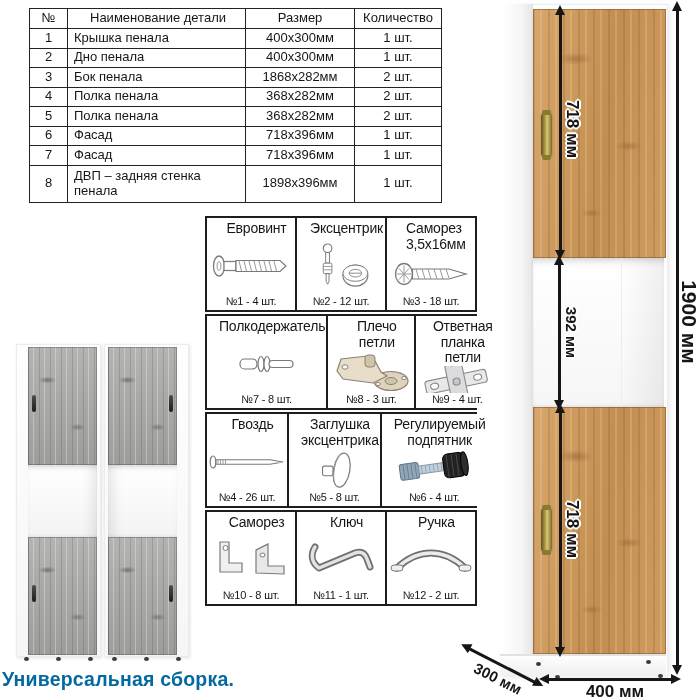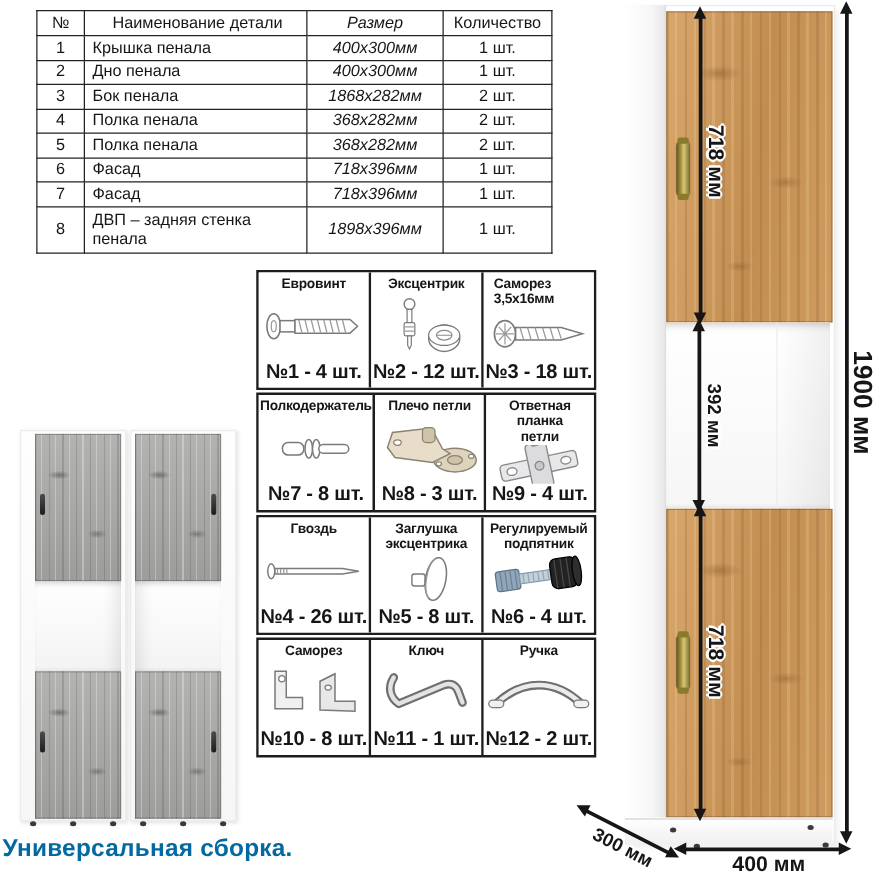--- a/index.html
+++ b/index.html
@@ -15,43 +15,43 @@
     border-collapse:collapse;table-layout:fixed;
     font-size:13px;line-height:1.15;color:#161616;
   }
   #parts-table td,#parts-table th{
     border:1.5px solid #232323;padding:1px 3px;font-weight:normal;
     overflow:hidden;background:#fff;
   }
   #parts-table th{text-align:center;height:17px;}
   .col-num{width:31px;text-align:center;}
   .col-name{width:168px;text-align:left;padding-left:6px !important;}
-  .col-size{width:102px;text-align:center;font-style:italic;}
+  .col-size{width:102px;text-align:center;}
   .col-qty{width:80px;text-align:center;}
   #parts-table tr{height:19.5px;}
   #parts-table tr.tall{height:37px;}
   
   #hardware-grid{position:absolute;left:205px;top:216px;width:272px;}
   .hw-row{
     box-sizing:border-box;height:96px;margin-bottom:2px;background:#fff;
     border:2px solid #1d1d1d;display:flex;
   }
   .hw-cell{
     flex:1;box-sizing:border-box;border-right:2px solid #1d1d1d;
     display:flex;flex-direction:column;align-items:center;
     padding:3px 1px 2px;position:relative;background:#fff;
   }
   .hw-cell:last-child{border-right:none;}
   .hw-title{
-    font-weight:bold;font-size:11px;line-height:1.12;text-align:center;
-    white-space:pre-line;letter-spacing:-0.2px;
+    font-weight:normal;font-size:14px;line-height:1.12;text-align:center;
+    white-space:pre-line;letter-spacing:-0.2px;margin-left:11px;
   }
   .hw-title.ta-left{align-self:flex-start;text-align:left;padding-left:7px;}
   .hw-icon{flex:1;display:flex;align-items:center;justify-content:center;width:100%;overflow:hidden;}
-  .hw-count{font-weight:bold;font-size:16px;margin-bottom:1px;letter-spacing:-0.2px;}
+  .hw-count{font-weight:normal;font-size:11px;margin-bottom:1px;letter-spacing:-0.2px;}
   
   .oakwood{
     background:
       radial-gradient(ellipse 26px 9px at 32% 20%, rgba(120,74,32,.38), rgba(120,74,32,0) 70%),
       radial-gradient(ellipse 20px 7px at 72% 55%, rgba(120,74,32,.34), rgba(120,74,32,0) 70%),
       radial-gradient(ellipse 16px 6px at 44% 82%, rgba(120,74,32,.3), rgba(120,74,32,0) 70%),
       repeating-linear-gradient(90deg, rgba(104,64,26,.16) 0 2px, rgba(0,0,0,0) 2px 7px,
         rgba(255,226,178,.2) 7px 9px, rgba(0,0,0,0) 9px 15px),
       linear-gradient(96deg,#d8a76c,#c28d51 55%,#cf9c60);
     box-shadow: inset 0 0 0 1px rgba(110,70,30,.45);

